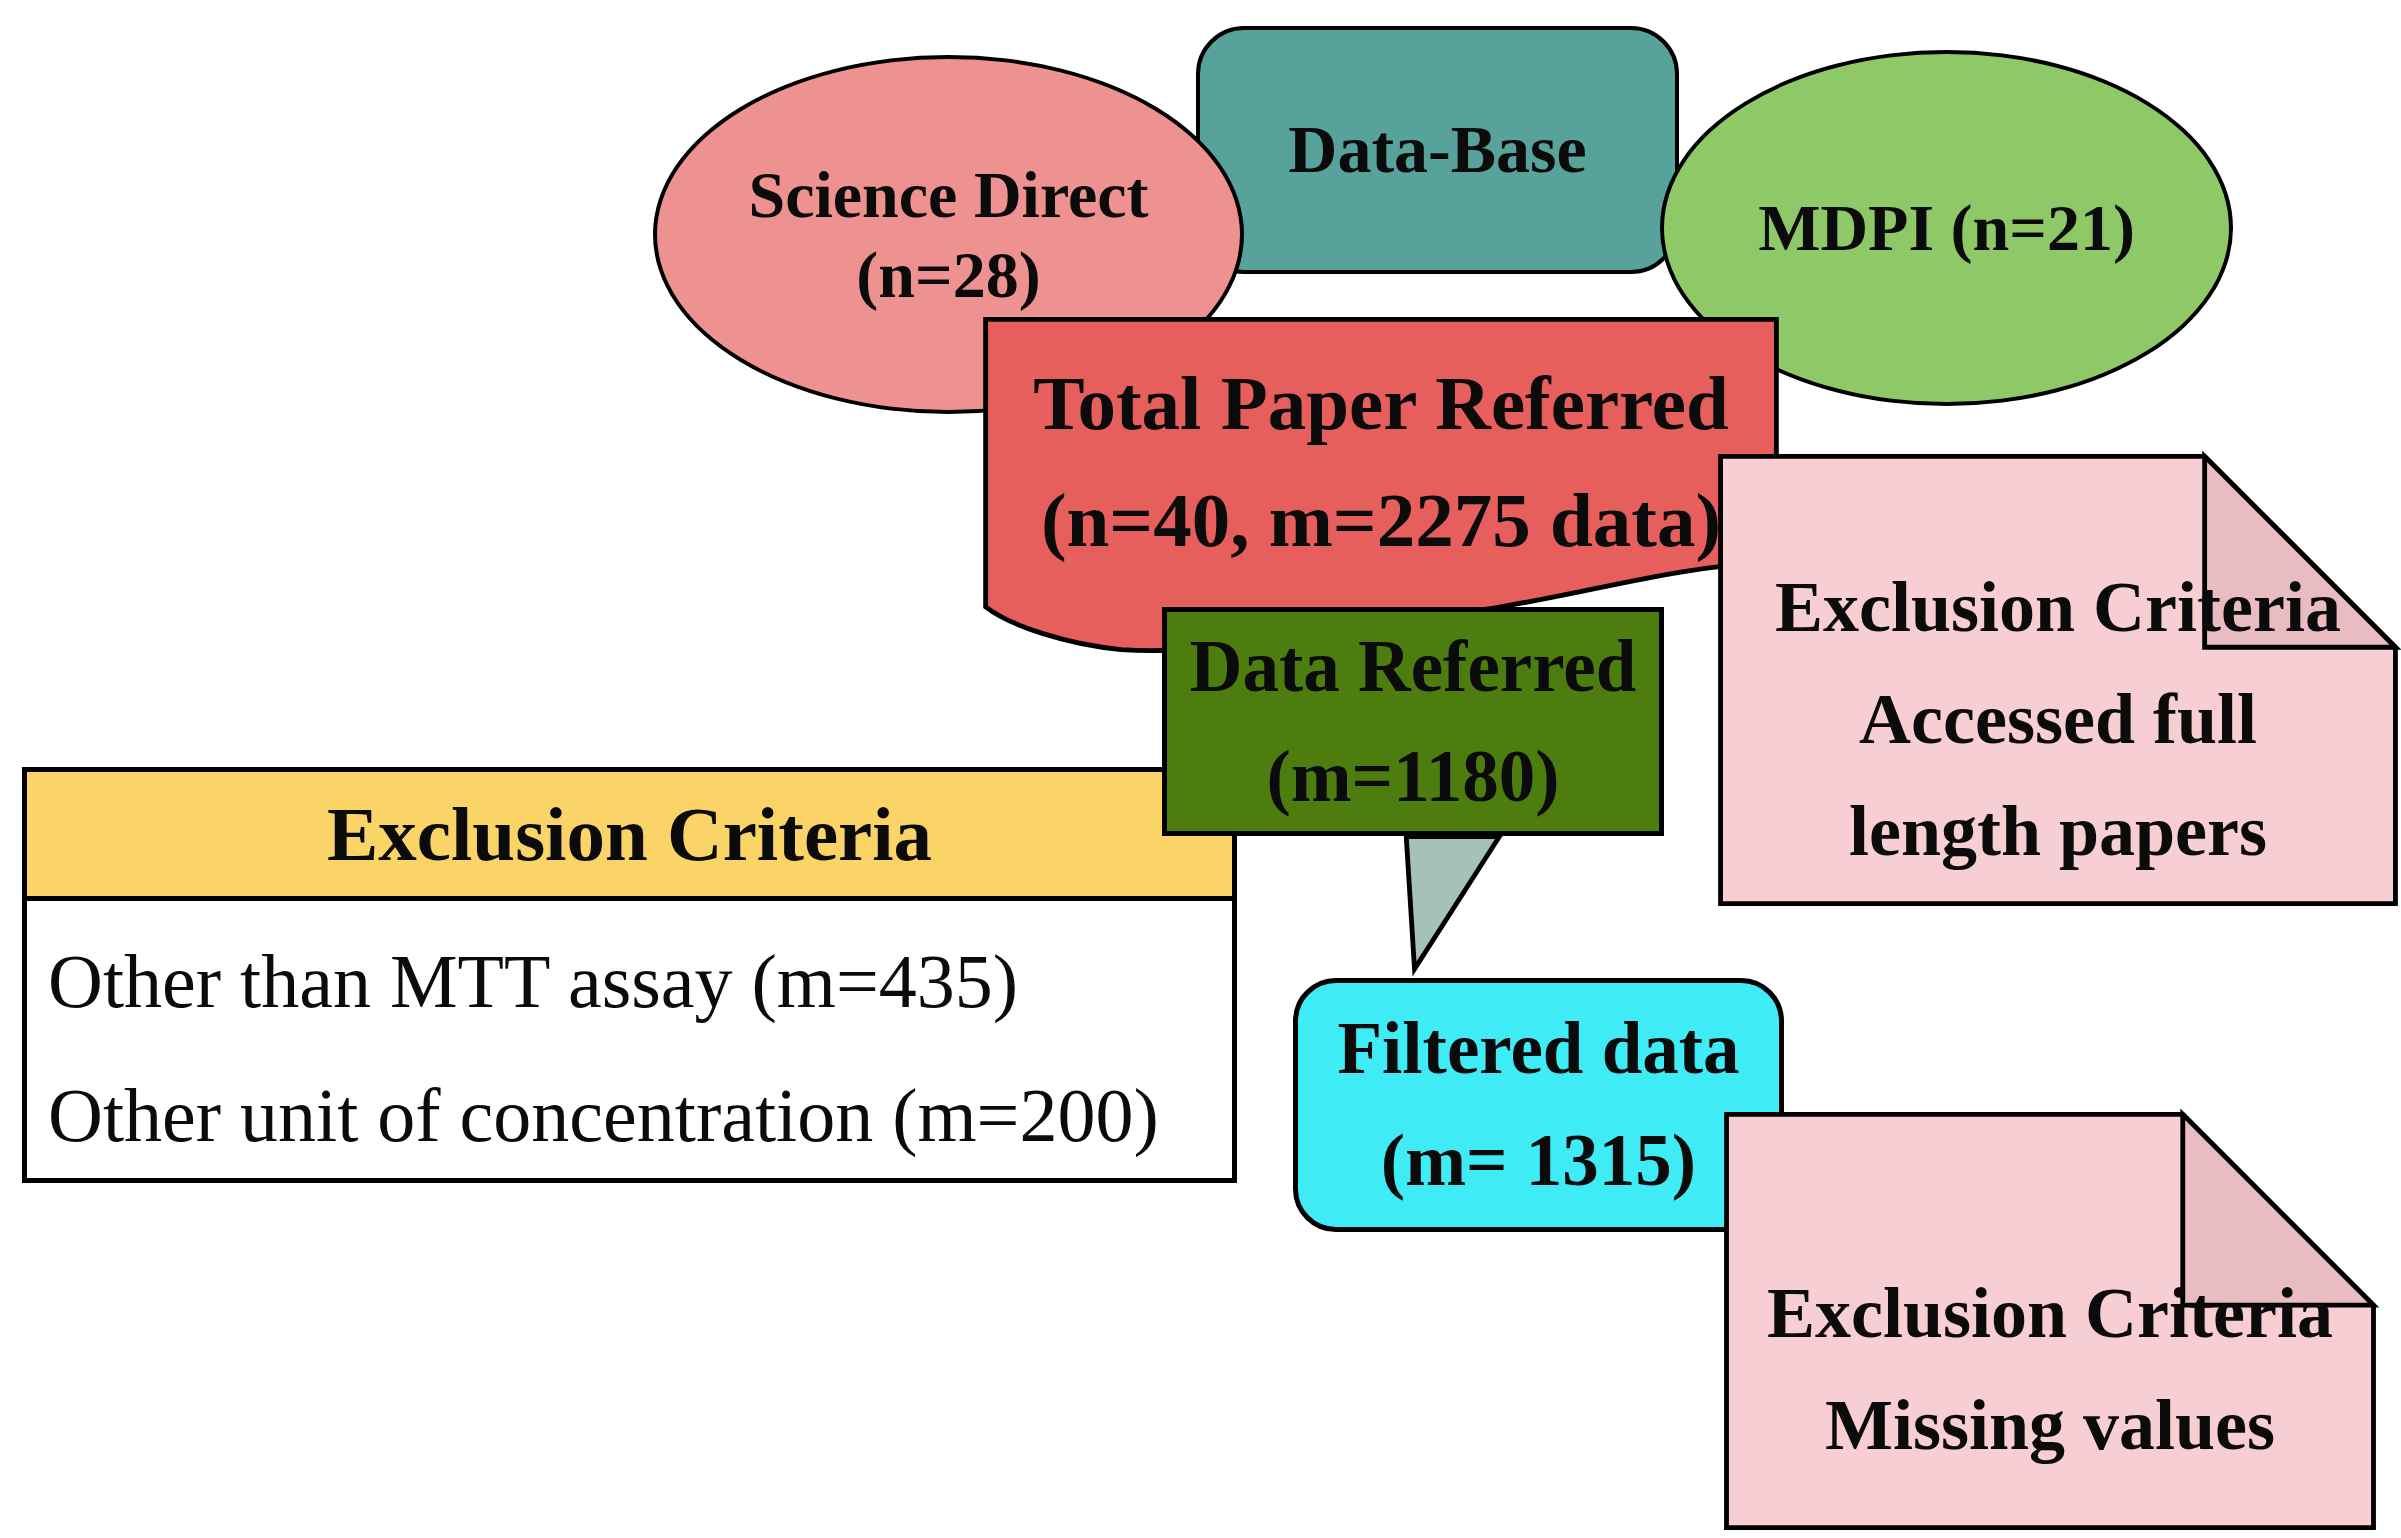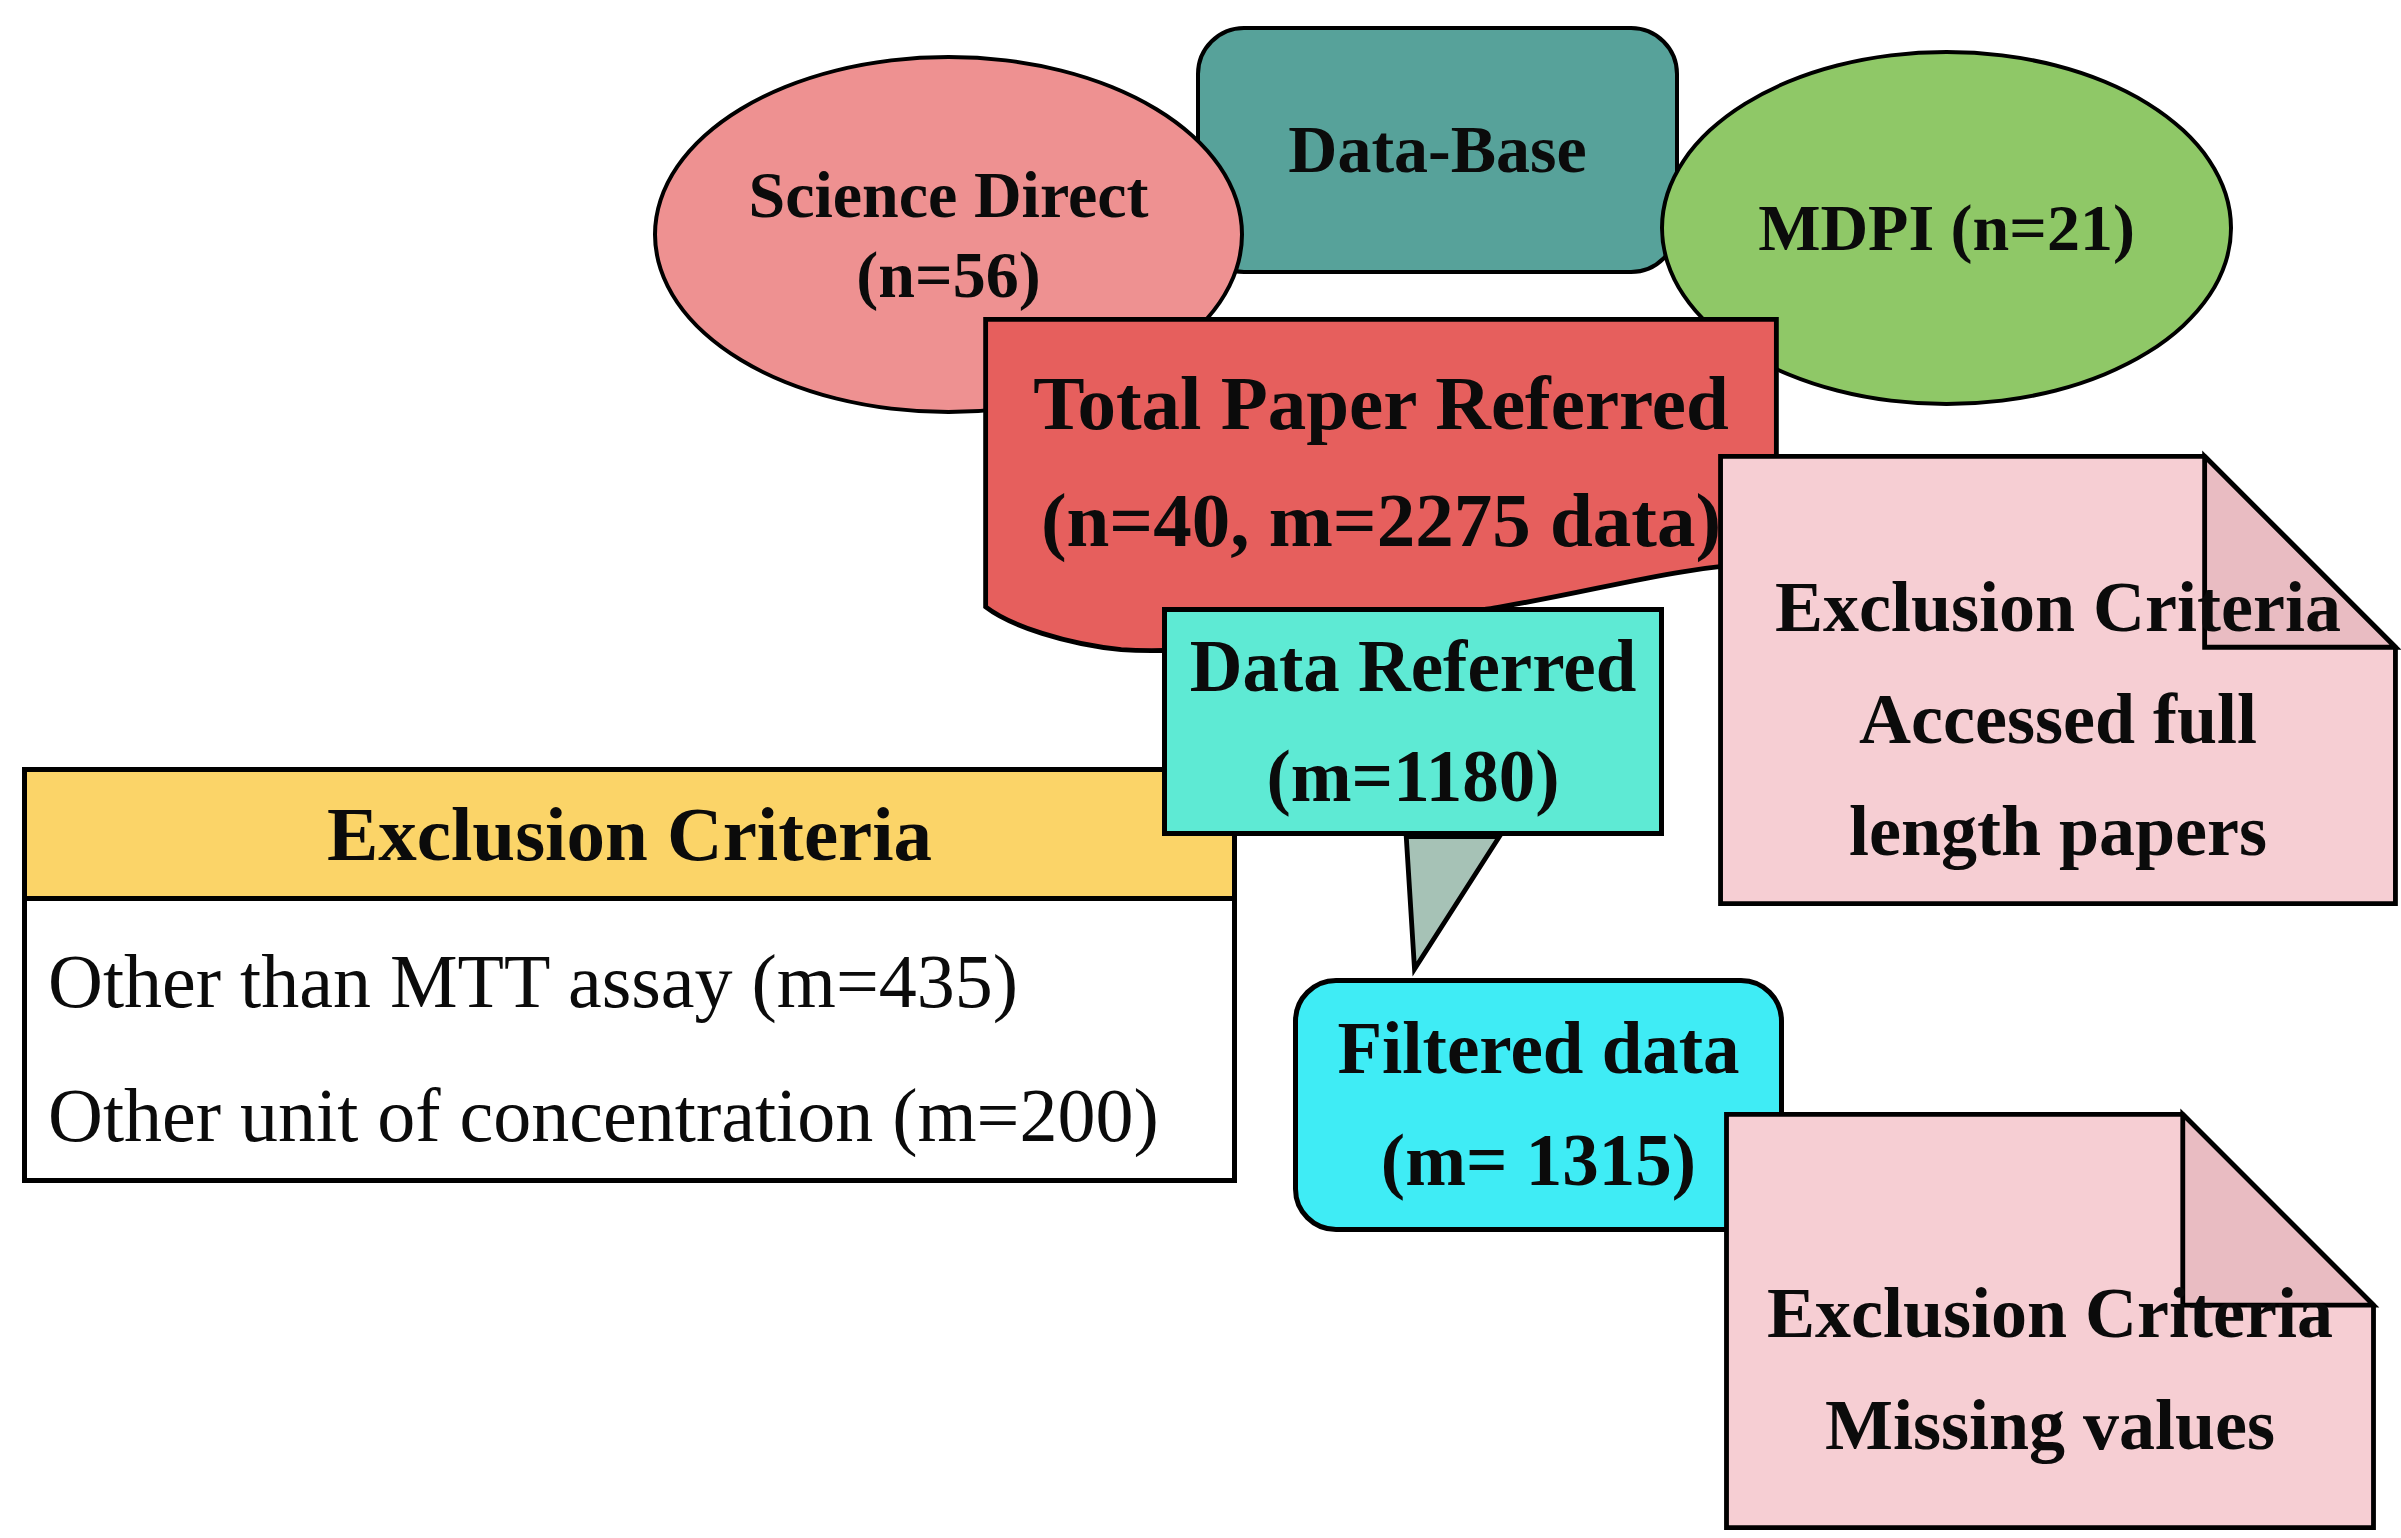--- a/index.html
+++ b/index.html
@@ -61,21 +61,21 @@
 </head>
 <body>
 
 <div id="canvas">
 
   <div id="db-box" class="abs shape center" style="background-color: rgb(87, 162, 154);">
     <div class="label bold">Data-Base</div>
   </div>
 
   <div id="sci-ellipse" class="abs shape ellipse center" style="background-color: rgb(238, 145, 145);">
-    <div class="label bold">Science Direct (n=56)</div>
+    <div class="label bold">Science Direct (n=28)</div>
   </div>
 
   <div id="mdpi-ellipse" class="abs shape ellipse center" style="background-color: rgb(143, 200, 103);">
     <div class="label bold">MDPI (n=21)</div>
   </div>
 
   <div id="red-box" class="abs">
     <svg width="796" height="345" viewBox="0 0 1153 500">
       <path d="M3.5,3.5 H1149.5 V355 C 1000,362 900,395 750,420 C 560,452 330,492 200,482 C 120,474 40,448 3.5,420 Z" stroke="#000" stroke-width="7" fill="#e65f5d"></path>
     </svg>
@@ -103,21 +103,21 @@
     </div>
     <div id="excl-row-0" class="excl-row">Other than MTT assay (m=435)</div>
     <div id="excl-row-1" class="excl-row">Other unit of concentration (m=200)</div>
   </div>
 
   <div id="callout-tail" class="abs">
     <svg width="145" height="145" viewBox="0 0 210 210">
       <path d="M38,8 L173,8 L50,200 Z" stroke="#000" stroke-width="7" fill="#a6c2b6"></path>
     </svg>
   </div>
-  <div id="callout-body" class="abs shape center" style="background-color: #5eead4; justify-content: flex-end;">
+  <div id="callout-body" class="abs shape center" style="background-color: #4d7c0f; justify-content: flex-end;">
     <div class="text">
       <div>Data Referred</div>
       <div>(m=1180)</div>
     </div>
   </div>
 
   <div id="cyan-box" class="abs shape center" style="background-color: rgb(63, 236, 245);">
     <div class="text">
       <div>Filtered data</div>
       <div>(m= 1315)</div>

